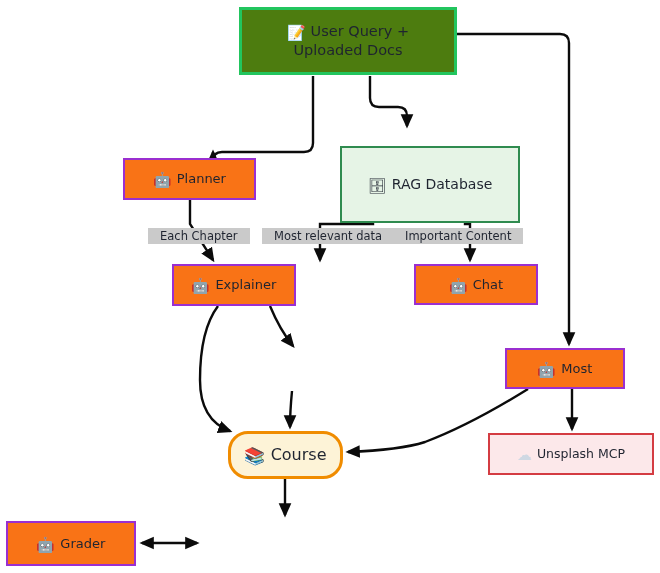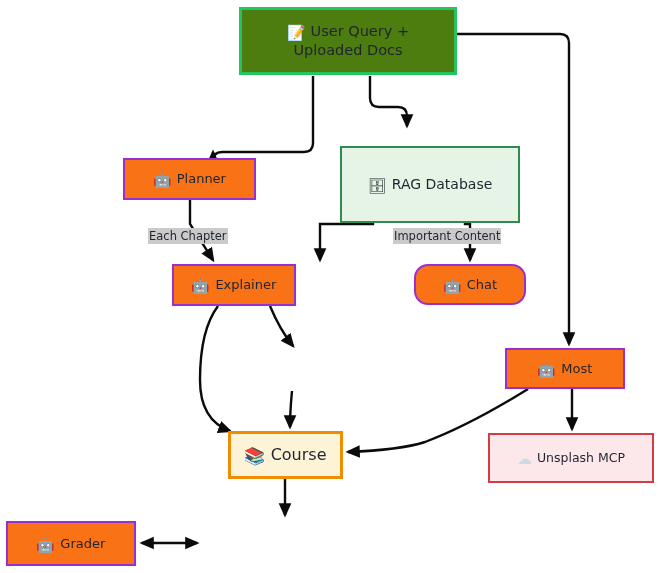--- a/index.html
+++ b/index.html
@@ -55,21 +55,21 @@
   .n-orange { background: #fdf3d7; border: 3.5px solid #f08c00; }
   .n-peach  { background: #fdeccd; border: 2.5px solid #e69138; }
   .n-red    { background: #fce8ea; border: 2px solid #d43c42; }
 
   .edge-label {
     position: absolute;
     background: #cacaca;
     color: #1f2430;
     font-size: 11.5px;
     line-height: 1.25;
-    padding: 1px 1px;
+    padding: 1px 12px;
     white-space: nowrap;
     z-index: 4;
   }
 </style>
 </head>
 <body>
 
 <div id="canvas">
 
   <svg id="edges" viewBox="0 0 660 573" xmlns="http://www.w3.org/2000/svg">
@@ -119,38 +119,39 @@
   </div>
 
   <div class="node n-green" style="left:340px; top:130px; width:180px; height:77px; font-size:14px;margin-top:16px;">
     <span class="nlabel"><span class="nicon">🗄</span><span>RAG Database</span></span>
   </div>
 
   <div class="node n-purple" style="left:172px; top:264px; width:124px; height:42px; font-size:13px;">
     <span class="nlabel"><span class="nicon">🤖</span><span>Explainer</span></span>
   </div>
 
-  <div class="node n-purple" style="left:414px; top:264px; width:112px; height:41px; font-size:13px;border-radius:14px;">
+  <div class="node n-purple" style="left:414px; top:264px; width:124px; height:41px; font-size:13px;">
     <span class="nlabel"><span class="nicon">🤖</span><span>Chat</span></span>
   </div>
 
 
   <div class="node n-purple" style="left:505px; top:348px; width:120px; height:41px; font-size:13px;">
     <span class="nlabel"><span class="nicon">🤖</span><span>Most</span></span>
   </div>
 
-  <div class="node n-orange" style="left:228px; top:431px; width:115px; height:48px; font-size:16px;">
+  <div class="node n-orange" style="left:228px; top:431px; width:115px; height:48px; font-size:16px;border-radius:20px;">
     <span class="nlabel"><span class="nicon" style="font-size:17px;">📚</span><span>Course</span></span>
   </div>
 
-  <div class="node n-red" style="left:488px; top:433px; width:166px; height:50px; font-size:12.5px;">
+  <div class="node n-red" style="left:488px; top:433px; width:166px; height:42px; font-size:12.5px;">
     <span class="nlabel"><span class="nicon" style="color:#cfd8e3;">☁</span><span>Unsplash MCP</span></span>
   </div>
 
   <div class="node n-purple" style="left:6px; top:521px; width:130px; height:45px; font-size:13px;">
     <span class="nlabel"><span class="nicon">🤖</span><span>Grader</span></span>
   </div>
 
 
   <div class="edge-label" style="left:148px; top:228px;">Each Chapter</div>
+  <div class="edge-label" style="left:262px; top:228px;">Most relevant data</div>
   <div class="edge-label" style="left:393px; top:228px;">Important Content</div>
 
 </div>
 
 </body></html>

